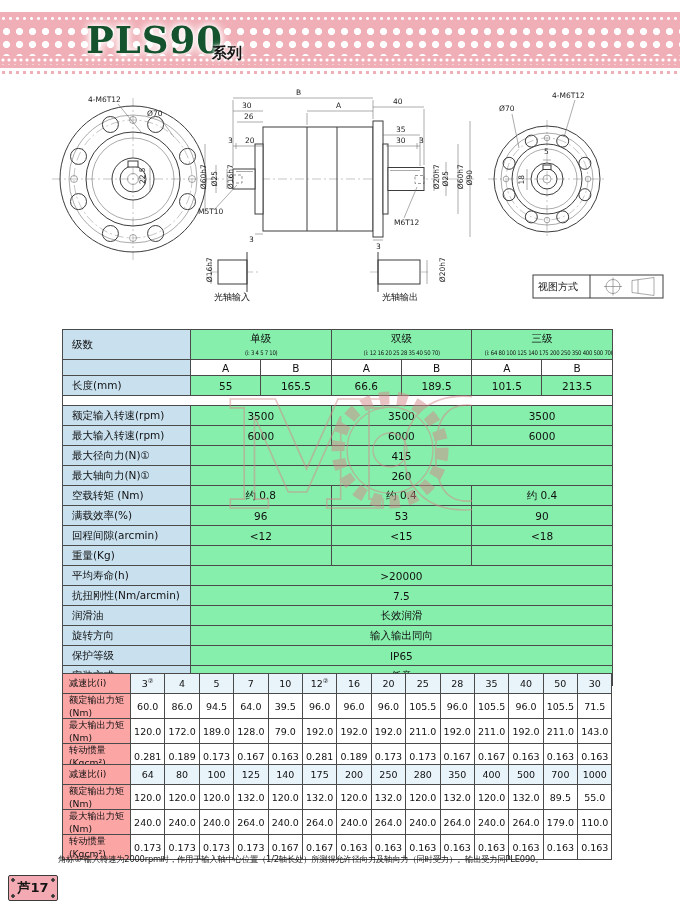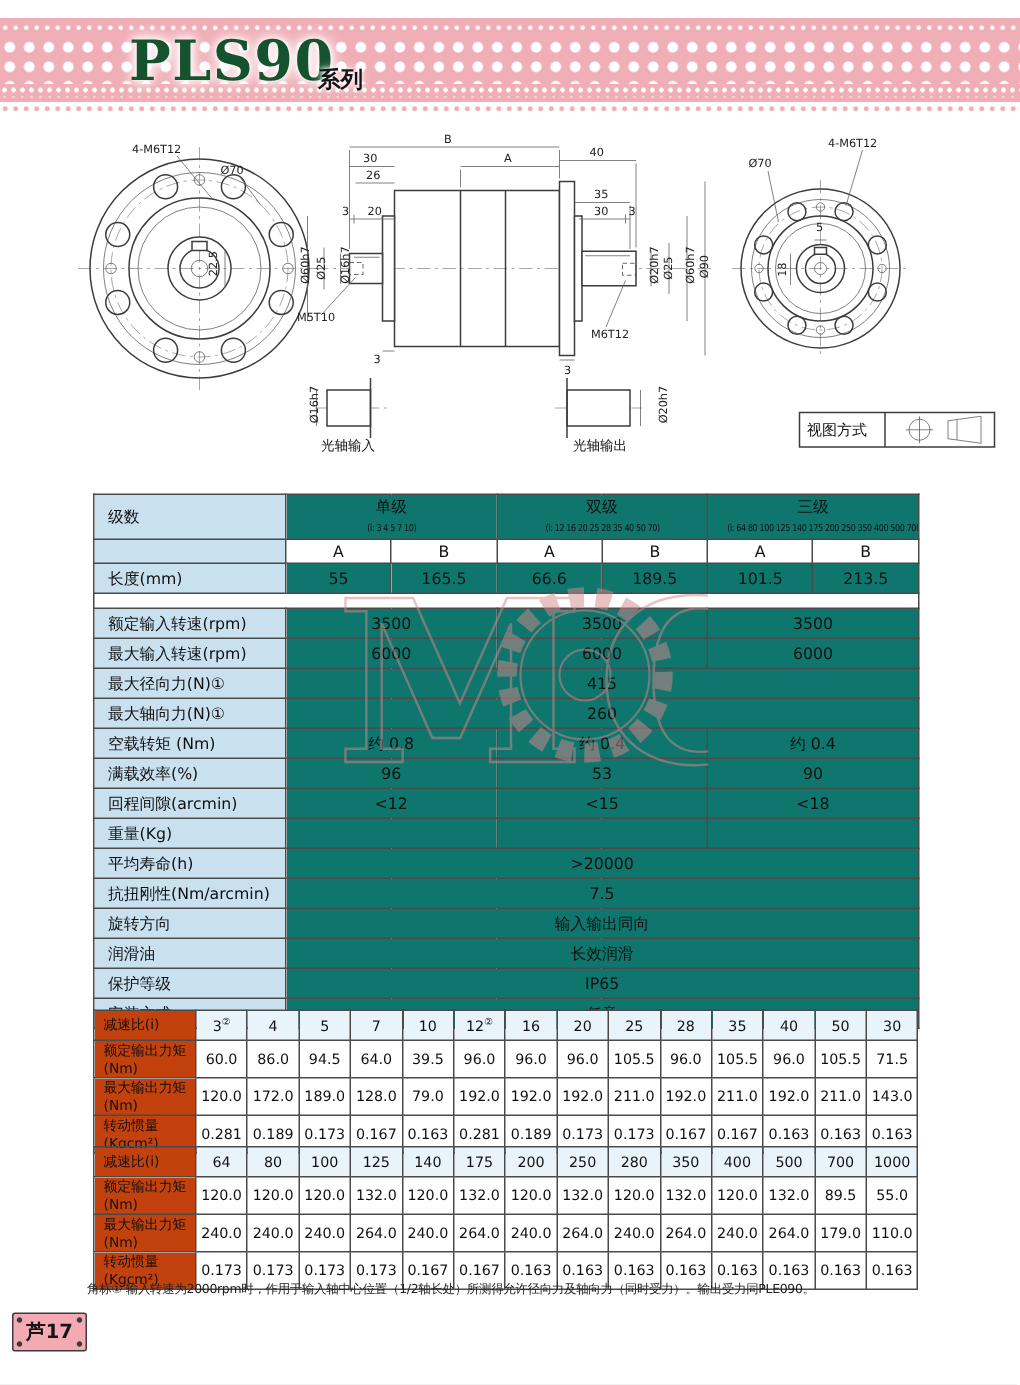--- a/index.html
+++ b/index.html
@@ -30,33 +30,33 @@
   .fillw{fill:#fff;stroke:#3c3c3c;stroke-width:1;}
   .dim-t{position:absolute;font-size:7.5px;color:#222;white-space:nowrap;line-height:1;}
   .rot{transform:rotate(-90deg);transform-origin:center;}
   .cap{position:absolute;font-size:9px;color:#111;white-space:nowrap;}
 
   
   table{border-collapse:collapse;table-layout:fixed;}
   .spec{position:absolute;left:62px;top:329px;width:550px;font-size:10.5px;}
   .spec td{border:1px solid #4a4a4a;text-align:center;padding:0;overflow:hidden;height:19px;}
   .spec .sl{background:#c9e0ef;text-align:left;padding-left:9px;}
-  .spec .sv{background:#0f766e;}
+  .spec .sv{background:#86efac;}
   .spec .wh{background:#fff;}
   .spec .h1 td{height:29px;}
   .spec .h2 td{height:15px;}
   .spec .sp td{height:9px;background:#fff;}
   .stage-name{font-size:10.5px;display:block;line-height:1.2;}
   .tiny{font-size:6.3px;letter-spacing:-.3px;display:inline-block;transform:scaleX(.85);
         transform-origin:center;white-space:nowrap;line-height:1;}
 
   
   .ratio{position:absolute;left:62px;width:550px;font-size:9.5px;}
   .ratio td{border:1px solid #4a4a4a;height:19px;text-align:center;padding:0;overflow:hidden;}
-  .ratio .rlab{background:#c2410c;text-align:left;padding-left:6px;font-size:9.2px;}
+  .ratio .rlab{background:#fca5a5;text-align:left;padding-left:6px;font-size:9.2px;}
   .ratio .rh{background:#e9f3fa;}
   .ratio .rv{background:#fff;}
   sup.s2{font-size:6.5px;vertical-align:super;}
 
   
   .wm{position:absolute;left:222px;top:368px;width:250px;height:175px;opacity:.5;pointer-events:none;z-index:6;}
 
   
   .footnote{position:absolute;left:58px;top:854px;width:604px;font-size:8.3px;color:#222;letter-spacing:-.2px;}
   .badge{position:absolute;left:8px;top:875px;width:48px;height:24px;background-color:#f4aab2;
@@ -358,27 +358,27 @@
           <td class="sl">平均寿命(h)</td>
           <td class="sv" colspan="6">&gt;20000</td>
         </tr>
 
         <tr>
           <td class="sl">抗扭刚性(Nm/arcmin)</td>
           <td class="sv" colspan="6">7.5</td>
         </tr>
 
         <tr>
+          <td class="sl">润滑油</td>
+          <td class="sv" colspan="6">长效润滑</td>
+        </tr>
+
+        <tr>
           <td class="sl">旋转方向</td>
           <td class="sv" colspan="6">输入输出同向</td>
-        </tr>
-
-        <tr>
-          <td class="sl">润滑油</td>
-          <td class="sv" colspan="6">长效润滑</td>
         </tr>
 
         <tr>
           <td class="sl">保护等级</td>
           <td class="sv" colspan="6">IP65</td>
         </tr>
 
         <tr>
           <td class="sl">安装方式</td>
           <td class="sv" colspan="6">任意</td>

